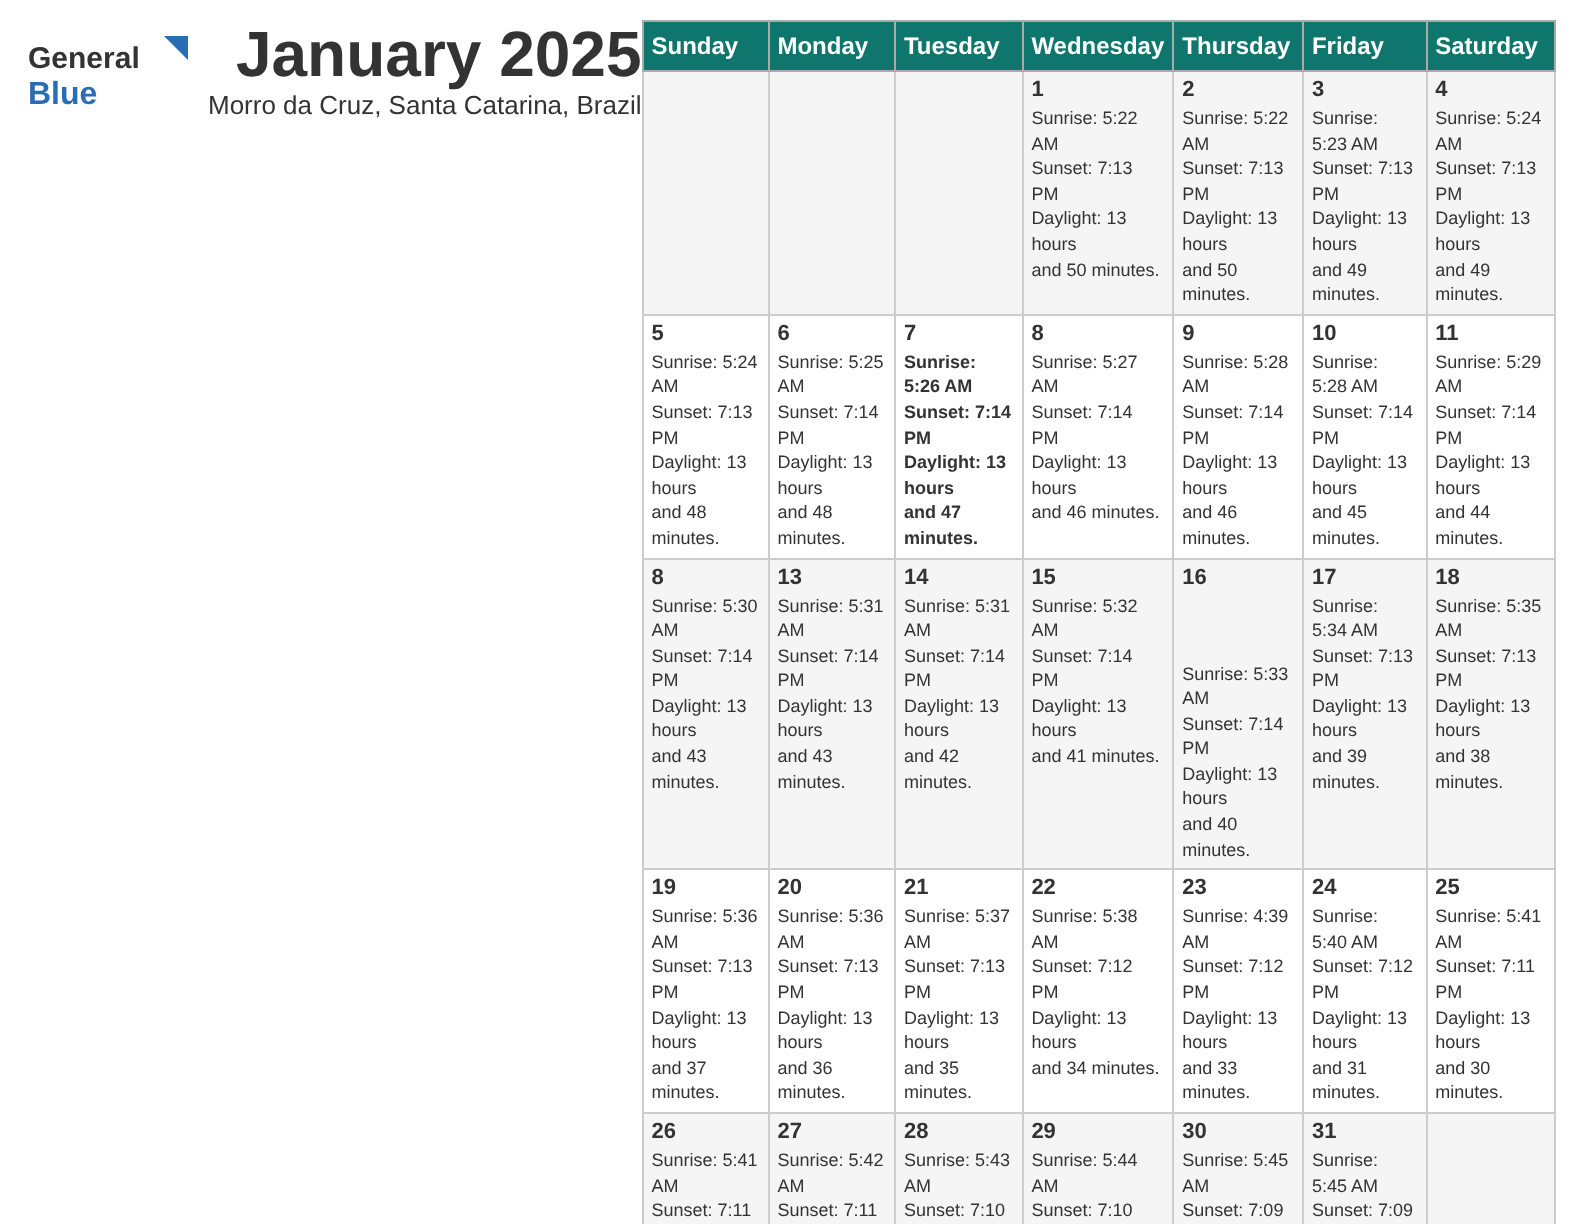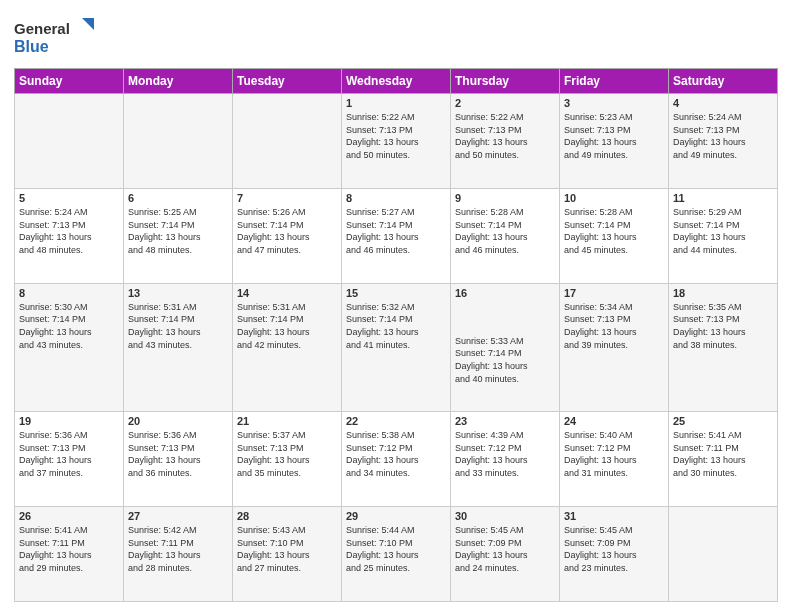--- a/index.html
+++ b/index.html
@@ -8,21 +8,21 @@
       height: 612px;
       font-family: Arial, sans-serif;
       background: #fff;
       overflow: hidden;
     }
     .page {
       width: 792px;
       height: 612px;
       padding: 10px 14px 10px 14px;
       display: flex;
-      flex-direction: column;
+      flex-direction: row;
     }
     .header {
       display: flex;
       align-items: flex-start;
       justify-content: space-between;
       margin-bottom: 6px;
     }
     .logo {
       display: flex;
       align-items: center;
@@ -41,21 +41,21 @@
       font-size: 13px;
       color: #333;
       font-weight: normal;
     }
     .calendar-table {
       width: 100%;
       border-collapse: collapse;
       flex: 1;
     }
     .calendar-table th {
-      background-color: #a21caf;
+      background-color: #0f766e;
       color: #fff;
       font-size: 12px;
       font-weight: bold;
       padding: 5px 4px;
       text-align: left;
       border: 1px solid #aaa;
     }
     .calendar-table td {
       border: 1px solid #ccc;
       vertical-align: top;
@@ -96,20 +96,24 @@
       <div>
         <svg width="90" height="44" viewBox="0 0 90 44">
 
           <text x="0" y="20" font-family="Arial" font-size="15" font-weight="bold" fill="#333">General</text>
 
           <polygon points="68,4 80,4 80,16" fill="#2a6db5"></polygon>
 
           <text x="0" y="38" font-family="Arial" font-size="16" font-weight="bold" fill="#2a6db5">Blue</text>
         </svg>
       </div>
+    </div>
+    <div class="title-block">
+      <div class="month-title">January 2025</div>
+      <div class="location">Morro da Cruz, Santa Catarina, Brazil</div>
     </div>
   </div>
 
   <table class="calendar-table">
     <thead>
       <tr>
         <th>Sunday</th>
         <th>Monday</th>
         <th>Tuesday</th>
         <th>Wednesday</th>
@@ -162,21 +166,21 @@
           </td>
           <td>
             <span class="day-num">6</span>
             <div class="day-info" style="white-space: pre-line;">Sunrise: 5:25 AM
 Sunset: 7:14 PM
 Daylight: 13 hours
 and 48 minutes.</div>
           </td>
           <td>
             <span class="day-num">7</span>
-            <div class="day-info" style="white-space: pre-line;">Sunrise: 5:26 AM
+            <div class="day-info" style="white-space: pre-line; font-weight: bold;">Sunrise: 5:26 AM
 Sunset: 7:14 PM
 Daylight: 13 hours
 and 47 minutes.</div>
           </td>
           <td>
             <span class="day-num">8</span>
             <div class="day-info" style="white-space: pre-line;">Sunrise: 5:27 AM
 Sunset: 7:14 PM
 Daylight: 13 hours
 and 46 minutes.</div>

